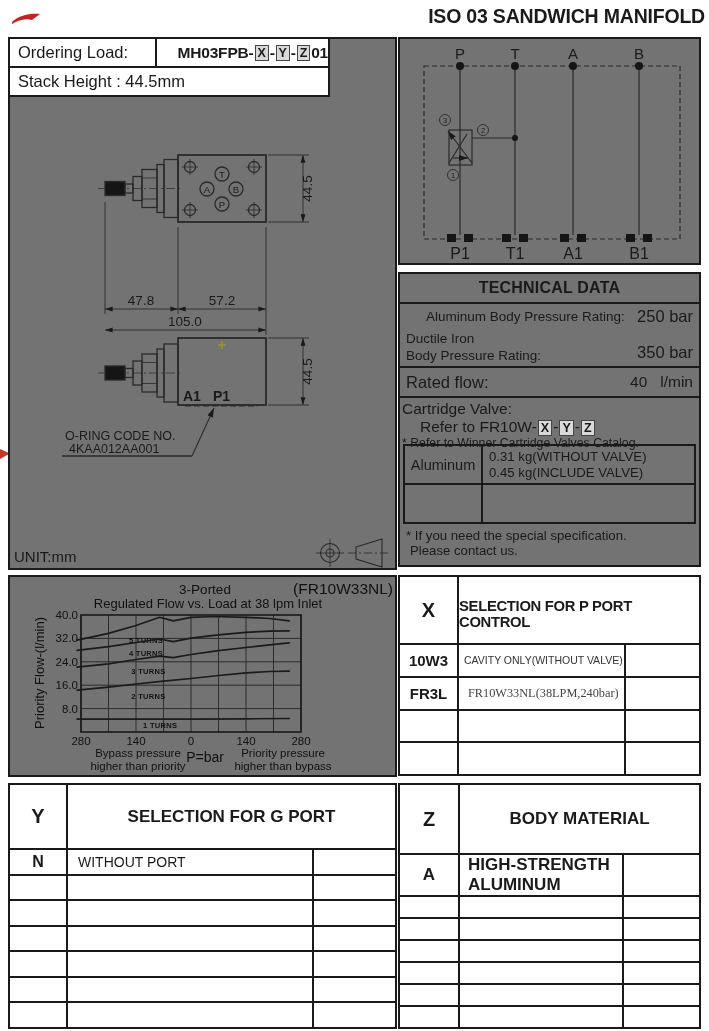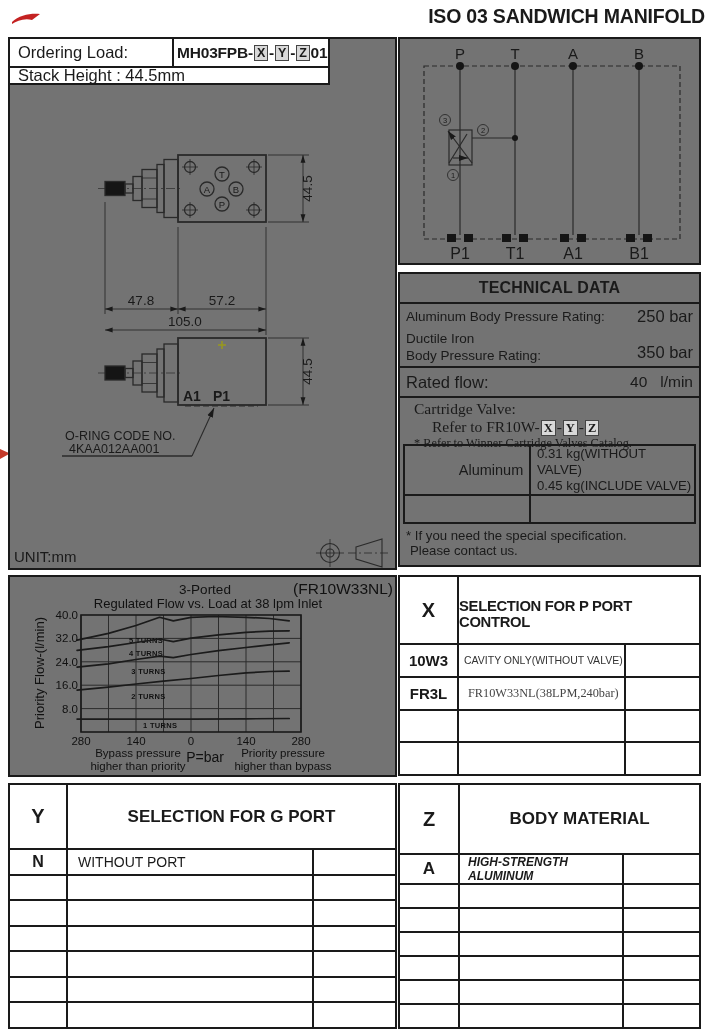--- a/index.html
+++ b/index.html
@@ -4,39 +4,39 @@
 <style>
   html,body{margin:0;padding:0;background:#fff;}
   #page{position:relative;width:709px;height:1031px;background:#fff;
         font-family:"Liberation Sans",sans-serif;color:#1a1a1a;overflow:hidden;}
   .abs{position:absolute;box-sizing:border-box;}
   .box{border:2px solid #1a1a1a;background:#737373;}
   .title{font-size:19.5px;font-weight:bold;letter-spacing:-0.2px;white-space:nowrap;}
   .ocode-row{display:flex;align-items:center;border:2px solid #1a1a1a;background:#fff;}
   .ocode-cell1{width:154px;padding-left:8px;font-size:16.5px;border-right:2px solid #1a1a1a;
                height:100%;display:flex;align-items:center;}
-  .ocode-cell2{flex:1;padding-left:3px;font-size:15.5px;font-weight:bold;letter-spacing:-0.2px;
+  .ocode-cell2{flex:1;padding-left:21px;font-size:15.5px;font-weight:bold;letter-spacing:-0.2px;
                display:flex;align-items:center;white-space:nowrap;}
   .lbox{display:inline-block;border:1.2px solid #444;background:#d9d9d9;font-size:12.5px;
         font-weight:bold;padding:0 2px;line-height:14px;margin:0 1px;}
   .stack-row{display:flex;align-items:center;border:2px solid #1a1a1a;background:#fff;
              font-size:16.5px;padding-left:8px;}
   
   .td-header{height:28px;border-bottom:2px solid #1a1a1a;display:flex;align-items:center;
              justify-content:center;font-size:16px;font-weight:bold;letter-spacing:0.2px;}
   .td-row{display:flex;align-items:center;padding:0 6px;}
   .td-label{font-size:13.5px;}
   .td-value{margin-left:auto;font-size:16.5px;white-space:nowrap;}
   .td-sep{border-top:2px solid #1a1a1a;}
   .small-note{font-size:12.3px;}
   .wt-table{margin:0 3px;border:2px solid #1a1a1a;display:flex;flex-direction:column;}
   .wt-row{display:flex;flex:1;}
   .wt-row + .wt-row{border-top:2px solid #1a1a1a;}
   .wt-c1{width:76px;border-right:2px solid #1a1a1a;display:flex;align-items:center;
-         justify-content:center;font-size:14.5px;margin-left:48px;}
+         justify-content:center;font-size:14.5px;}
   .wt-c2{flex:1;display:flex;flex-direction:column;justify-content:center;padding-left:6px;
          font-size:13.2px;line-height:16px;}
   
   .sel{display:flex;flex-direction:column;border:2px solid #1a1a1a;background:#fff;}
   .sel-head{display:flex;border-bottom:2px solid #1a1a1a;}
   .sel-head-c1{display:flex;align-items:center;justify-content:center;font-size:20px;
                font-weight:bold;border-right:2px solid #1a1a1a;}
   .sel-head-c2{flex:1;display:flex;align-items:center;justify-content:center;font-weight:bold;}
   .sel-row{display:flex;flex:1;border-bottom:2px solid #1a1a1a;}
   .sel-row:last-child{border-bottom:none;}
@@ -69,21 +69,21 @@
       <span>MH03FPB-</span>
         <span class="lbox">X</span>
         <span>-</span>
         <span class="lbox">Y</span>
         <span>-</span>
         <span class="lbox">Z</span>
         <span>01</span>
     </div>
   </div>
 
-  <div class="abs stack-row" style="left:8px;top:66px;width:322px;height:19px;">
+  <div class="abs stack-row" style="left:8px;top:66px;width:322px;height:31px;">
     <span>Stack Height : 44.5mm</span>
   </div>
 
   <svg class="abs" style="left:8px;top:37px;" width="389" height="533" viewBox="0 0 389 533">
     <defs>
       <marker id="ar" markerWidth="10" markerHeight="8" refX="8.5" refY="3" orient="auto-start-reverse">
         <path d="M0,0.3 L8.5,3 L0,5.7 z" fill="#1a1a1a"></path>
       </marker>
     </defs>
     <g stroke="#2a2a2a" fill="none" stroke-width="1.3">
@@ -235,40 +235,40 @@
       <text x="175" y="222" font-size="16" text-anchor="middle">A1</text>
       <text x="241" y="222" font-size="16" text-anchor="middle">B1</text>
       <text x="47" y="86" font-size="7.5" text-anchor="middle">3</text>
       <text x="85" y="96" font-size="7.5" text-anchor="middle">2</text>
       <text x="55" y="141" font-size="7.5" text-anchor="middle">1</text>
     </g>
   </svg>
 
   <div class="abs box" style="left:398px;top:272px;width:303px;height:295px;display:flex;flex-direction:column;">
     <div class="td-header">TECHNICAL DATA</div>
-    <div class="td-row" style="height:24px;">
+    <div class="td-row" style="height:24px;margin-left:20px;">
       <span class="td-label">Aluminum Body Pressure Rating:</span>
       <span class="td-value">250 bar</span>
     </div>
     <div class="td-row" style="height:38px;">
       <span class="td-label" style="line-height:17px;">
         <span>Ductile Iron</span><br>
         <span>Body Pressure Rating:</span>
       </span>
       <span class="td-value" style="align-self:flex-end;padding-bottom:4px;">350 bar</span>
     </div>
     <div class="td-sep"></div>
     <div class="td-row" style="height:28px;">
       <span style="font-size:16.5px;">Rated flow:</span>
       <span class="td-value" style="font-size:15.5px;">
         <span>40</span>&nbsp;&nbsp;&nbsp;<span>l/min</span>
       </span>
     </div>
     <div class="td-sep"></div>
-    <div style="height:44px;padding:2px 6px 0 14px;font-family:Liberation Serif, serif;">
+    <div style="height:44px;padding:2px 6px 0 2px;">
       <div style="font-size:15.5px;">Cartridge Valve:</div>
       <div style="font-size:15.5px;padding-left:18px;white-space:nowrap;">
         <span>Refer to FR10W-</span><span class="lbox">X</span><span>-</span><span class="lbox">Y</span><span>-</span><span class="lbox">Z</span>
       </div>
       <div class="small-note">* Refer to Winner Cartridge Valves Catalog.</div>
     </div>
     <div class="wt-table" style="height:76px;">
       <div class="wt-row">
         <div class="wt-c1">Aluminum</div>
         <div class="wt-c2">
@@ -403,21 +403,21 @@
     </div>
   </div>
 
   <div class="abs sel" style="left:398px;top:783px;width:303px;height:246px;">
     <div class="sel-head" style="height:68px;">
       <div class="sel-head-c1" style="width:58px;">Z</div>
       <div class="sel-head-c2" style="font-size:17px;">BODY MATERIAL</div>
     </div>
     <div class="sel-row">
       <div class="sel-c1" style="width:58px;font-size:17px;">A</div>
-      <div class="sel-c2" style="font-size:12px;font-weight:bold;padding-left:8px;font-style:italic;">HIGH-STRENGTH ALUMINUM</div>
+      <div class="sel-c2" style="font-size:17px;font-weight:bold;padding-left:8px;">HIGH-STRENGTH ALUMINUM</div>
       <div class="sel-c3" style="width:75px;"></div>
     </div>
     <div class="sel-row">
       <div class="sel-c1" style="width:58px;"></div>
       <div class="sel-c2"></div>
       <div class="sel-c3" style="width:75px;"></div>
     </div>
     <div class="sel-row">
       <div class="sel-c1" style="width:58px;"></div>
       <div class="sel-c2"></div>

